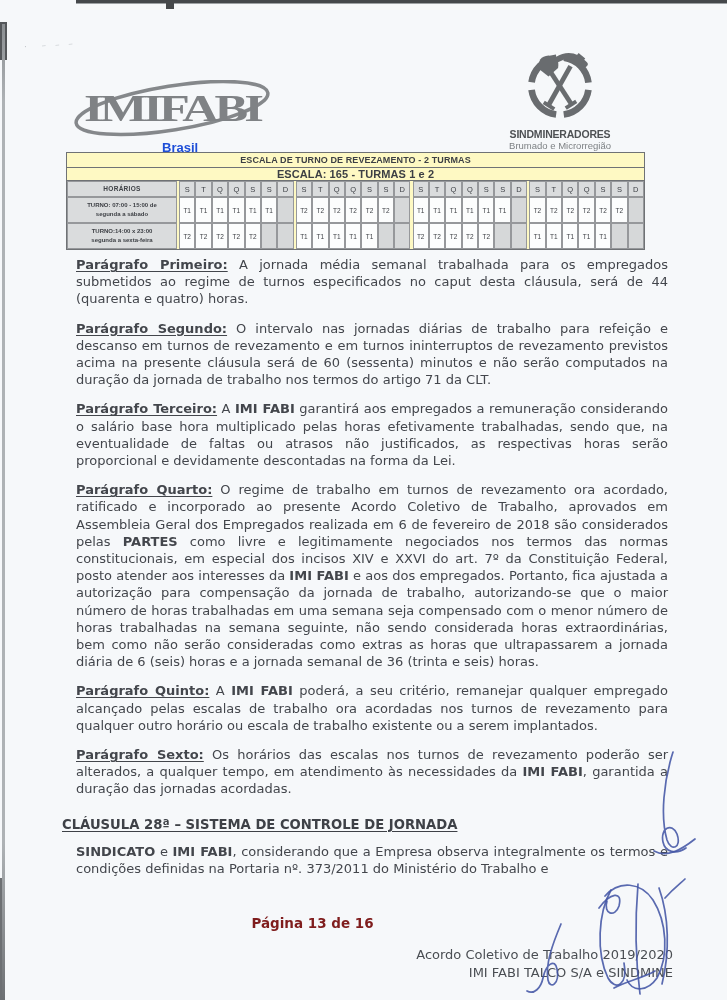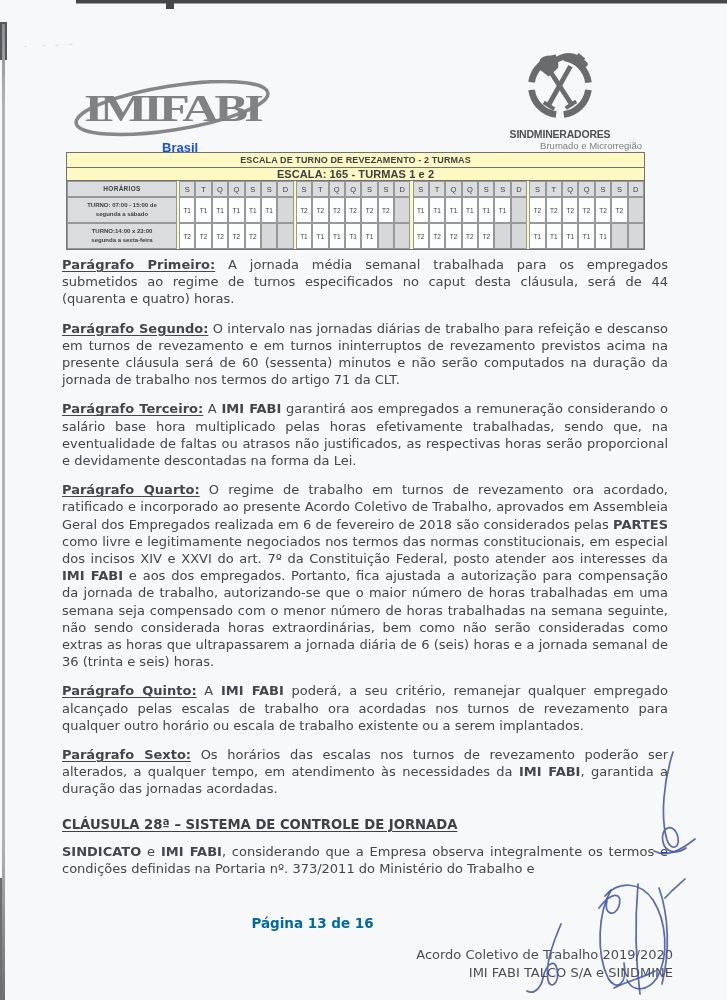--- a/index.html
+++ b/index.html
@@ -19,21 +19,21 @@
   .scan-leftline2{position:absolute;left:0;top:878px;width:2px;height:122px;background:#6d7073;}
   .pencil-mark{position:absolute;left:24px;top:40px;font-size:9px;color:#c2c6ca;
     letter-spacing:3px;transform:rotate(-4deg);white-space:pre;}
   
   .logo-left{position:absolute;left:70px;top:80px;width:210px;}
   .logo-left .brasil{margin-top:-8px;margin-left:92px;font-weight:bold;font-size:13px;color:#1d4ed8;
     font-family:"Liberation Sans",sans-serif;}
   .logo-right{position:absolute;left:478px;top:46px;width:164px;text-align:center;}
   .logo-right .l1{font-family:"Liberation Sans",sans-serif;font-weight:bold;font-size:10.5px;
     letter-spacing:-0.2px;color:#4e5154;margin-top:-4px;}
-  .logo-right .l2{font-family:"Liberation Sans",sans-serif;font-size:9.5px;color:#7d8184;margin-top:0;text-align:right;}
+  .logo-right .l2{font-family:"Liberation Sans",sans-serif;font-size:9.5px;color:#7d8184;margin-top:0;}
   
   .sched{position:absolute;left:66px;top:152px;width:577px;border:1px solid #6f7275;background:#fef9c3;}
   .sched .title{height:14px;display:flex;align-items:center;justify-content:center;
     font-family:"Liberation Sans",sans-serif;font-weight:bold;font-size:9px;color:#3c3f44;
     border-bottom:1px solid #6f7275;letter-spacing:0.1px;}
   .sched .title.t2{height:12px;font-size:11px;}
   .trow{display:flex;}
   .trow.hdr{height:16px;}
   .trow.dr{height:26px;}
   .tlabel{width:108px;flex:none;background:#dadcdd;border:1px solid #96989b;
@@ -43,27 +43,27 @@
   .tlabel.corner{font-size:6.5px;letter-spacing:0.3px;}
   .tweeks{flex:1;display:flex;gap:2px;margin-left:2px;}
   .tweek{flex:1;display:flex;}
   .tcell{flex:1;border:1px solid #96989b;display:flex;align-items:center;justify-content:center;
     font-family:"Liberation Sans",sans-serif;font-size:6.5px;color:#3e4146;background:#fcfdfd;}
   .trow.hdr .tcell{background:#dadcdd;font-size:7.5px;}
   .tcell.empty{background:#d6d8d9;}
   
   .doc{position:absolute;left:62px;top:256px;width:606px;font-size:13px;line-height:17.2px;
     text-align:justify;color:#43464c;}
-  .para{margin:0 0 12px 0;}
+  .para{margin:0 0 12px 14px;}
   .phead{font-weight:bold;text-decoration:underline;text-underline-offset:2px;}
   .clause-heading{font-weight:bold;text-decoration:underline;text-underline-offset:2px;
     font-size:13.2px;margin:18px 0 10px 0;text-align:left;color:#3e4147;}
   
   .footer-page{position:absolute;left:0;top:915px;width:625px;text-align:center;
-    font-weight:bold;font-size:13.5px;color:#0369a1;}
+    font-weight:bold;font-size:13.5px;color:#7f1d1d;}
   .footer-doc{position:absolute;left:23px;top:946px;width:650px;text-align:right;
     font-size:13px;line-height:18px;color:#4a4e53;}
   
   .sig-overlay{position:absolute;left:515px;top:738px;width:212px;height:262px;}
   .sig-overlay path{fill:none;stroke:#4355a5;stroke-width:1.7;stroke-linecap:round;opacity:0.88;}
 </style>
 </head>
 <body>
 
 <div class="scan-topline"></div>

